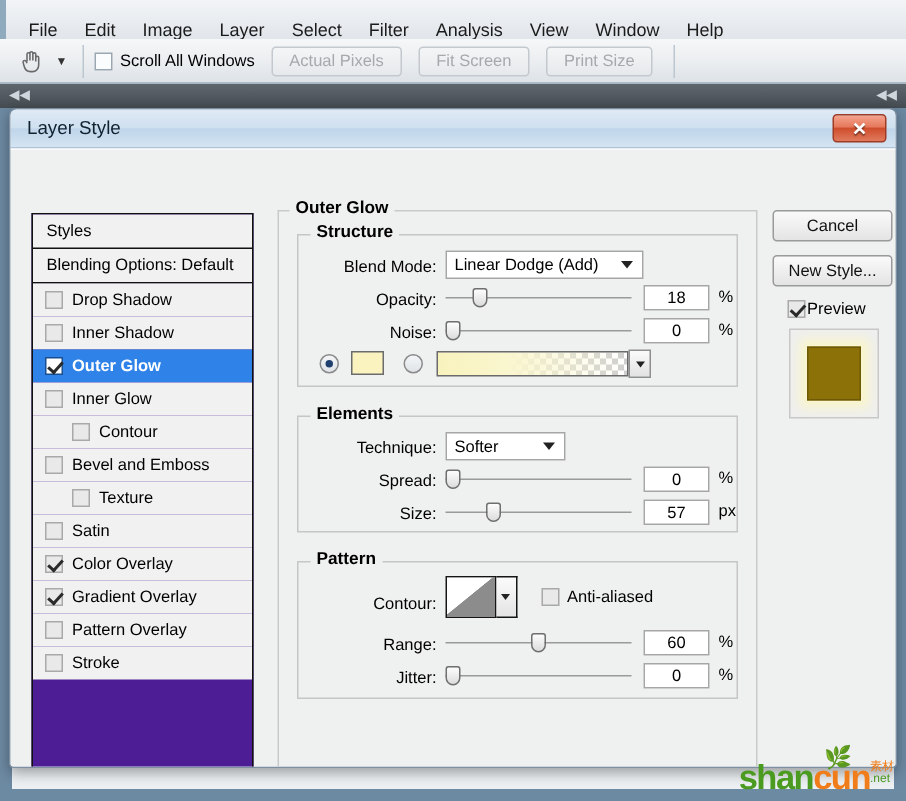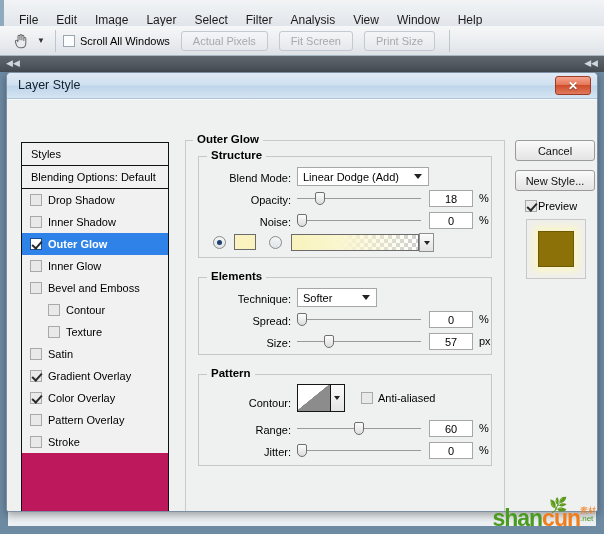--- a/index.html
+++ b/index.html
@@ -122,21 +122,21 @@
   }
   .dlg-body {
     position: absolute; left: 0; top: 26px; width: 100%; height: 414px;
     background: #eff0f0;
     border-top: 1px solid #f7f9fa;
   }
 
   
   .styles-panel {
     position: absolute; left: 14px; top: 42px; width: 148px; height: 374px;
-    background: #be185d; border: 1px solid #111;
+    background: #4c1d95; border: 1px solid #111;
   }
   .styles-head {
     height: 23px; border-bottom: 1px solid #111;
     display: flex; align-items: center; padding-left: 9px;
     background: #f1f1f1; font-size: 11px;
   }
   .styles-blend {
     height: 23px; border-bottom: 1px solid #111;
     display: flex; align-items: center; padding-left: 9px;
     background: #f1f1f1; font-size: 11px;
@@ -366,43 +366,43 @@
           <span>Inner Shadow</span>
         </div>
         <div class="eff-row selected">
           <span class="chk on"></span>
           <span>Outer Glow</span>
         </div>
         <div class="eff-row">
           <span class="chk"></span>
           <span>Inner Glow</span>
         </div>
+        <div class="eff-row indent">
+          <span class="chk"></span>
+          <span>Contour</span>
+        </div>
         <div class="eff-row">
           <span class="chk"></span>
           <span>Bevel and Emboss</span>
         </div>
         <div class="eff-row indent">
           <span class="chk"></span>
-          <span>Contour</span>
-        </div>
-        <div class="eff-row indent">
-          <span class="chk"></span>
           <span>Texture</span>
         </div>
         <div class="eff-row">
           <span class="chk"></span>
           <span>Satin</span>
+        </div>
+        <div class="eff-row">
+          <span class="chk on"></span>
+          <span>Color Overlay</span>
         </div>
         <div class="eff-row">
           <span class="chk on"></span>
           <span>Gradient Overlay</span>
-        </div>
-        <div class="eff-row">
-          <span class="chk on"></span>
-          <span>Color Overlay</span>
         </div>
         <div class="eff-row">
           <span class="chk"></span>
           <span>Pattern Overlay</span>
         </div>
         <div class="eff-row">
           <span class="chk"></span>
           <span>Stroke</span>
         </div>
       </div>

